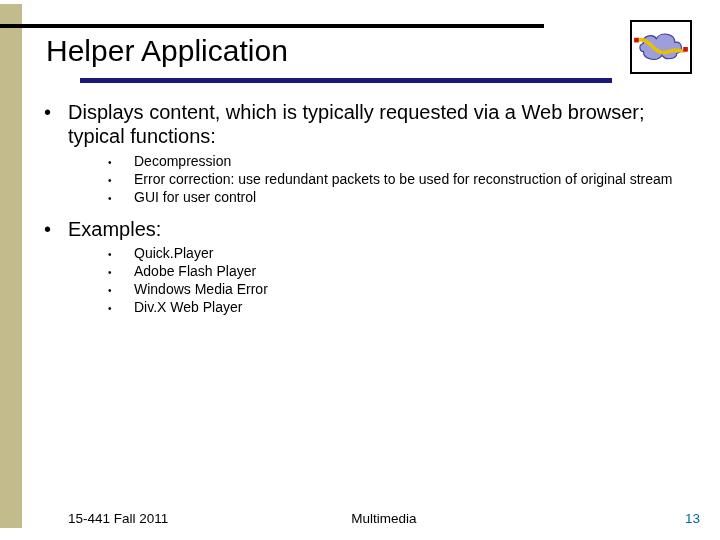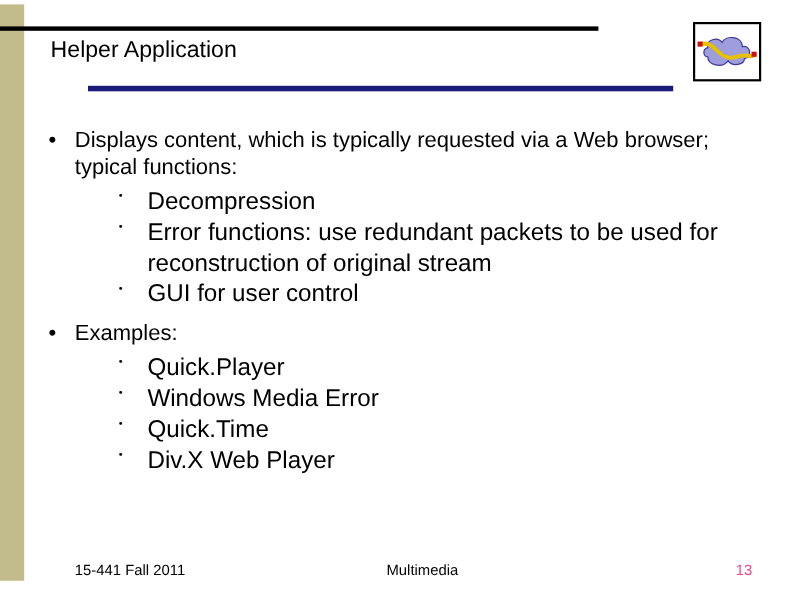--- a/index.html
+++ b/index.html
@@ -21,21 +21,21 @@
     width: 22px;
     height: 524px;
     background: #c2bc8c;
   }
 
   
   .title {
     position: absolute;
     left: 46px;
     top: 34px;
-    font-size: 21px;
+    font-size: 30px;
     font-weight: 400;
     color: #000;
   }
   
 
   .hr1 {
     position: absolute;
     left: 0; top: 24px; width: 544px; height: 4px; background: #000;
   }
   .hr2 {
@@ -59,21 +59,21 @@
     border: 2.5px solid #000;
     box-sizing: border-box;
     z-index: 3;
   }
   .logo-box svg { width: 100%; height: 100%; display:block; }
 
   
   .content {
     position: absolute;
     left: 40px;
-    top: 116px;
+    top: 100px;
     right: 30px;
     font-size: 20px;
     line-height: 1.22;
     color: #000;
   }
 
   ul.top {
     margin: 0;
     padding: 0;
     list-style: none;
@@ -92,21 +92,21 @@
   }
 
   ul.sub {
     margin: 4px 0 10px 0;
     padding: 0;
     list-style: none;
   }
   ul.sub > li {
     position: relative;
     padding-left: 66px;
-    font-size: 22px;
+    font-size: 14px;
     line-height: 1.28;
   }
   ul.sub > li::before {
     content: "•";
     position: absolute;
     left: 40px;
     top: 4px;
     font-size: 10px;
   }
 
@@ -114,21 +114,21 @@
   .footer {
     position: absolute;
     left: 68px;
     right: 20px;
     bottom: 14px;
     font-size: 13.5px;
     color: #000;
   }
   .footer .course { position: absolute; left: 0;  bottom: 0; }
   .footer .mid    { position: absolute; left: 0; right: 0; bottom: 0; text-align: center; }
-  .footer .num    { position: absolute; right: 16px; bottom: 0; color: #ec4899; }
+  .footer .num    { position: absolute; right: 0; bottom: 0; color: #0369a1; }
 
 </style>
 </head>
 <body>
 
 <div class="side-bar"></div>
 
 <div class="hr1"></div>
 
 <div class="title">Helper Application</div>
@@ -144,30 +144,30 @@
     <rect x="55" y="27" width="5" height="5" fill="#c11"></rect>
   </svg>
 </div>
 
 <div class="content">
   <ul class="top">
     <li>
       <span>Displays content, which is typically requested via a Web browser; typical functions:</span>
       <ul class="sub">
         <li>Decompression</li>
-        <li>Error functions: use redundant packets to be used for reconstruction of original stream</li>
+        <li>Error correction: use redundant packets to be used for reconstruction of original stream</li>
         <li>GUI for user control</li>
       </ul>
     </li>
     <li>
       <span>Examples:</span>
       <ul class="sub">
         <li>Quick.Player</li>
+        <li>Adobe Flash Player</li>
         <li>Windows Media Error</li>
-        <li>Quick.Time</li>
         <li>Div.X Web Player</li>
       </ul>
     </li>
   </ul>
 </div>
 
 <div class="footer">
   <span class="course">15-441 Fall 2011</span>
   <span class="mid">Multimedia</span>
   <span class="num">13</span>

